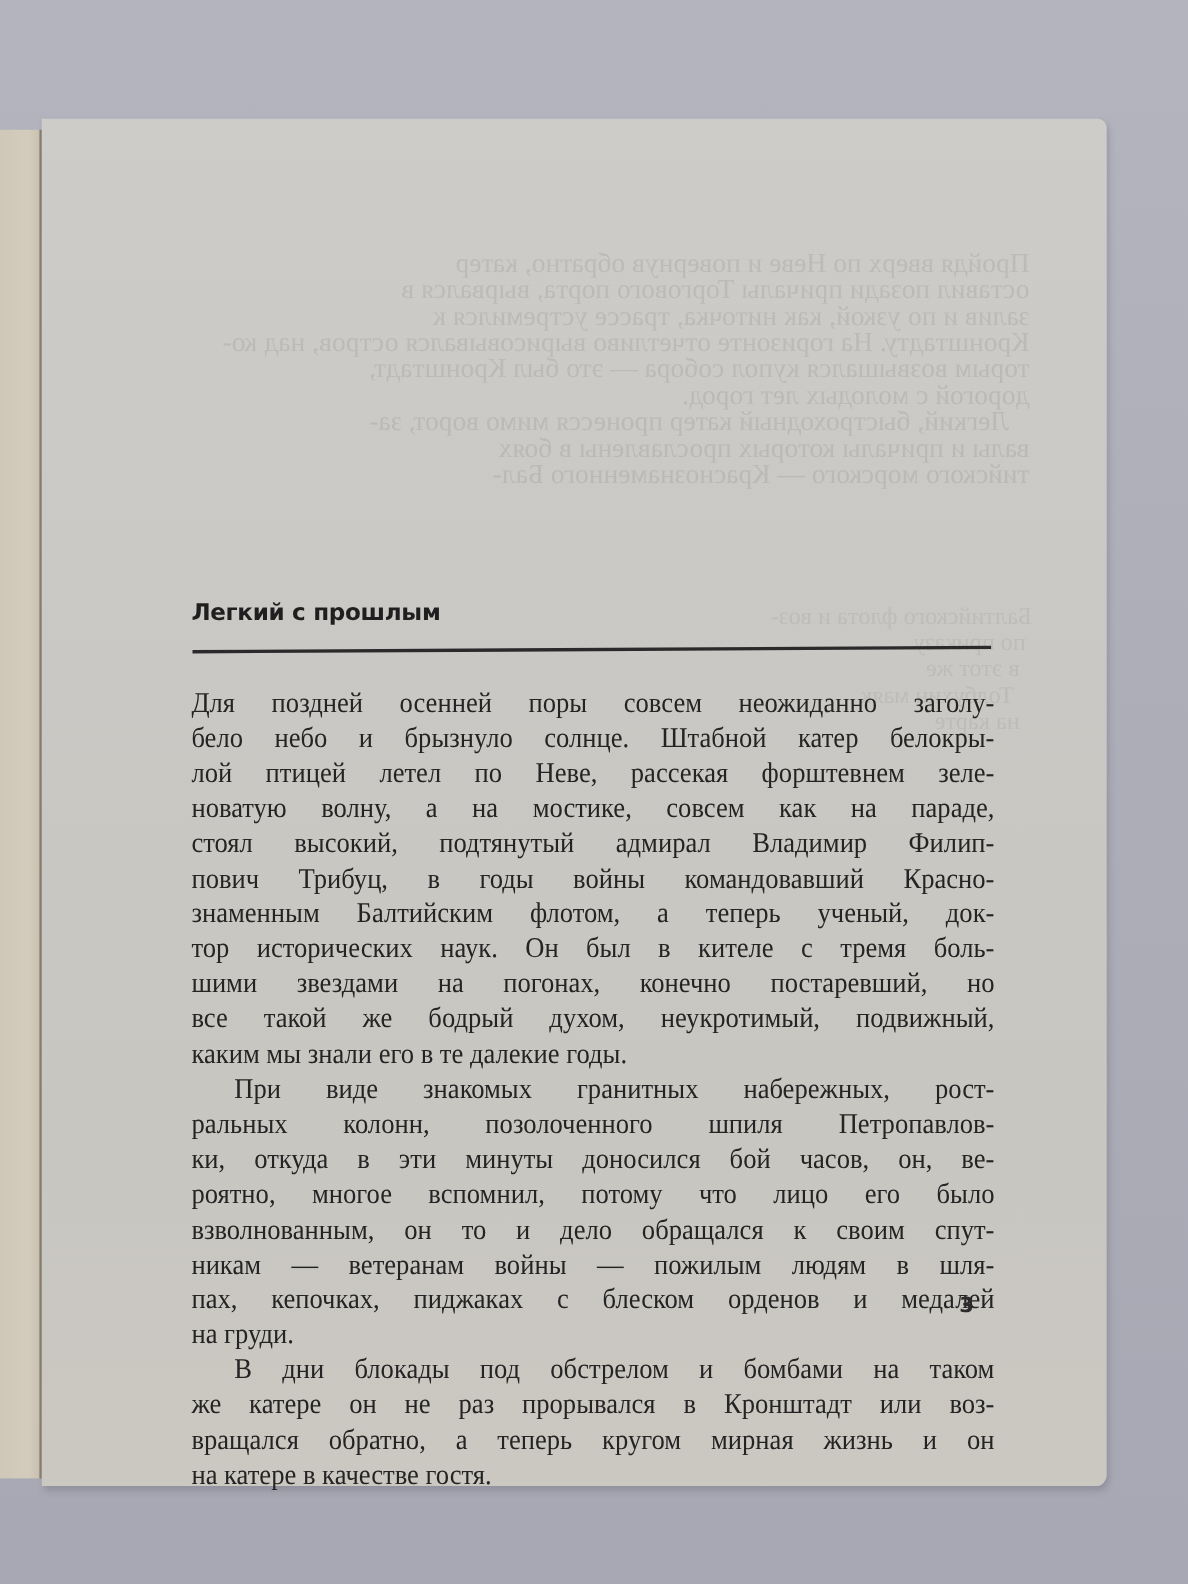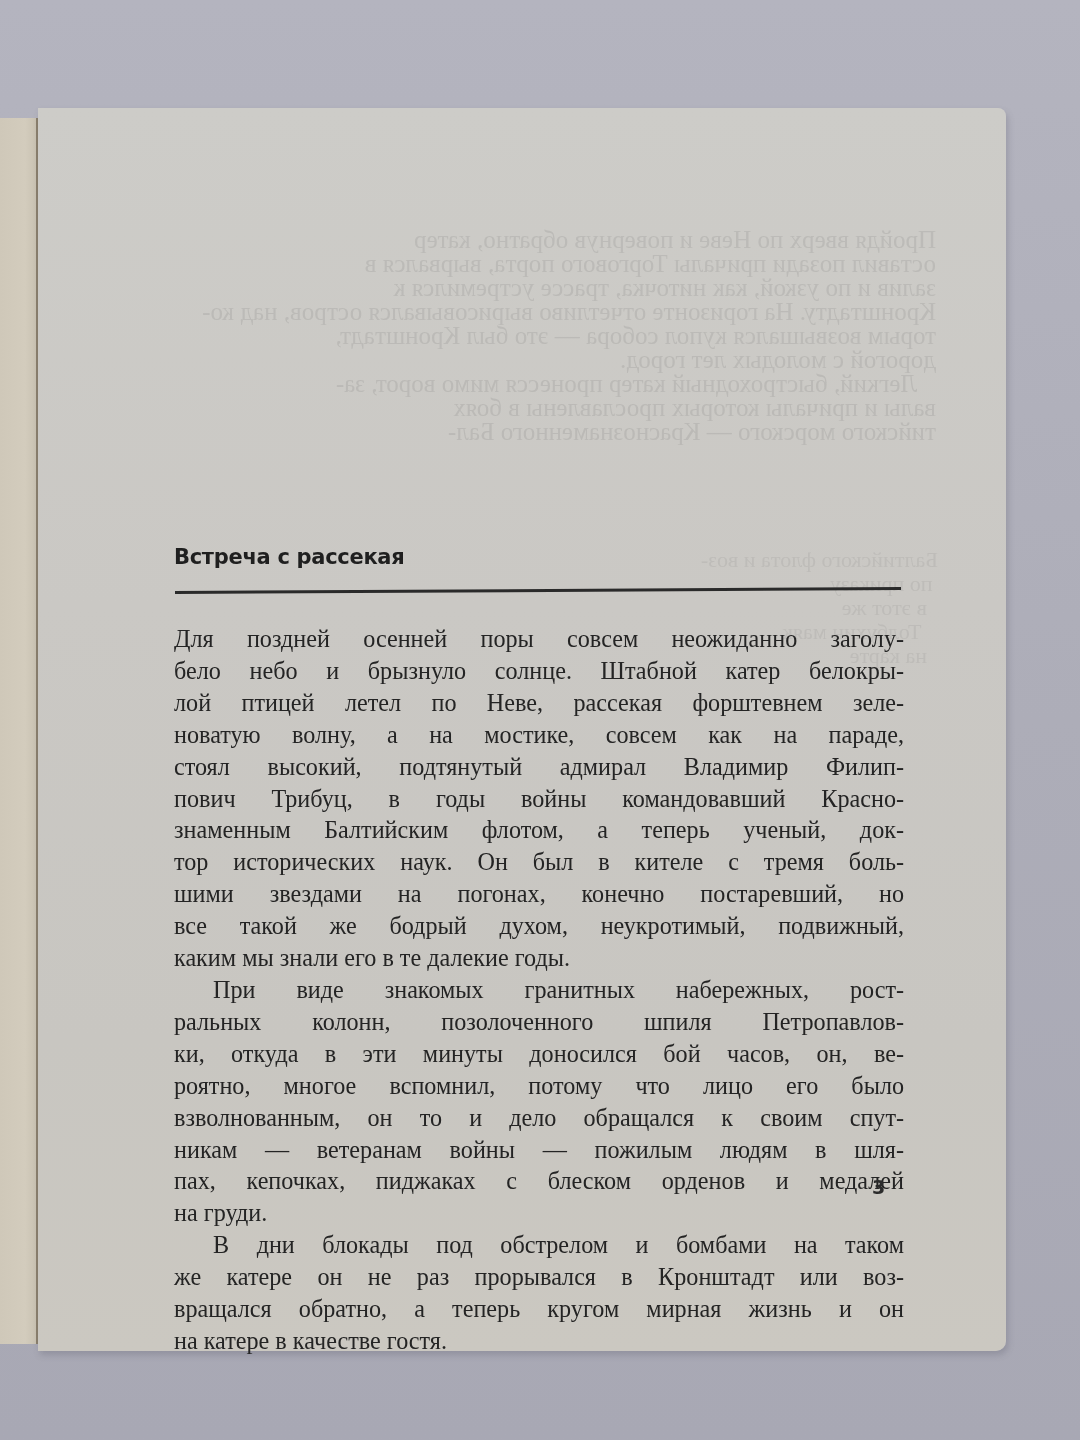--- a/index.html
+++ b/index.html
@@ -138,21 +138,21 @@
 дорогой с молодых лет город.
    Легкий, быстроходный катер пронесся мимо ворот, за-
 валы и причалы которых прославлены в боях
 тийского морского — Краснознаменного Бал-</div>
   <div class="bleed-lower">Балтийского флота и воз-
  по приказу
   в этот же
    Толбухин маяк
   на карте</div>
 
-  <div class="heading">Встреча с рассекая</div>
+  <div class="heading">Легкий с прошлым</div>
   <div class="rule"></div>
 
   <div class="body-text" id="body-text">
       <span class="line">Для поздней осенней поры совсем неожиданно заголу-</span>
       <span class="line">бело небо и брызнуло солнце. Штабной катер белокры-</span>
       <span class="line">лой птицей летел по Неве, рассекая форштевнем зеле-</span>
       <span class="line">новатую волну, а на мостике, совсем как на параде,</span>
       <span class="line">стоял высокий, подтянутый адмирал Владимир Филип-</span>
       <span class="line">пович Трибуц, в годы войны командовавший Красно-</span>
       <span class="line">знаменным Балтийским флотом, а теперь ученый, док-</span>

